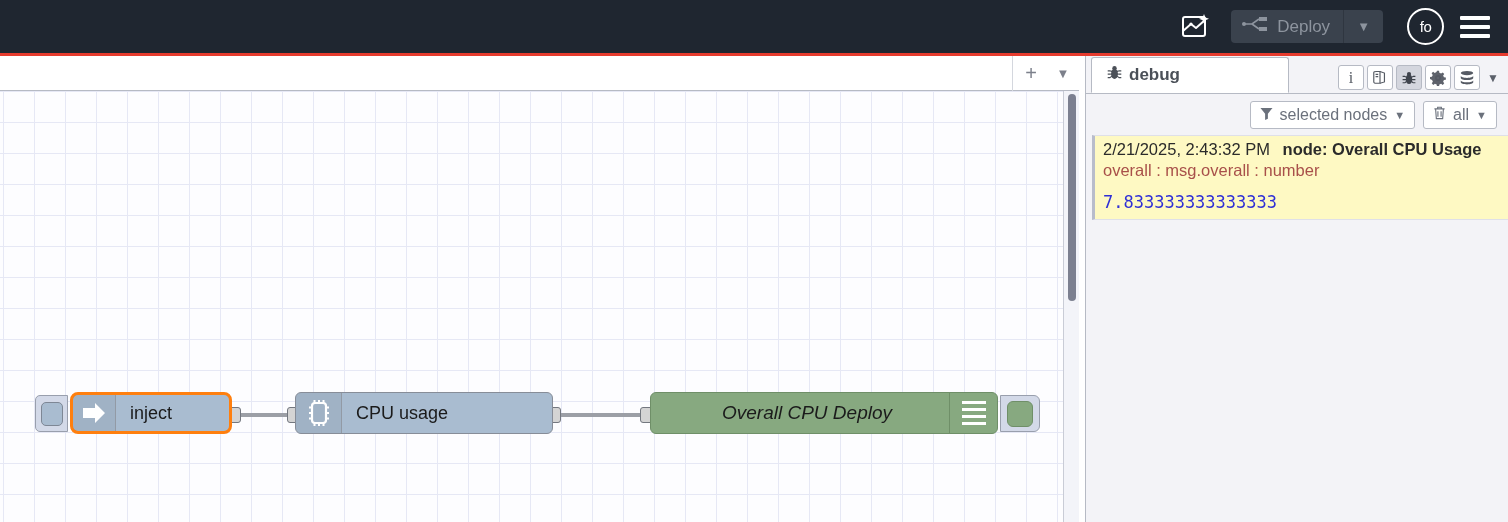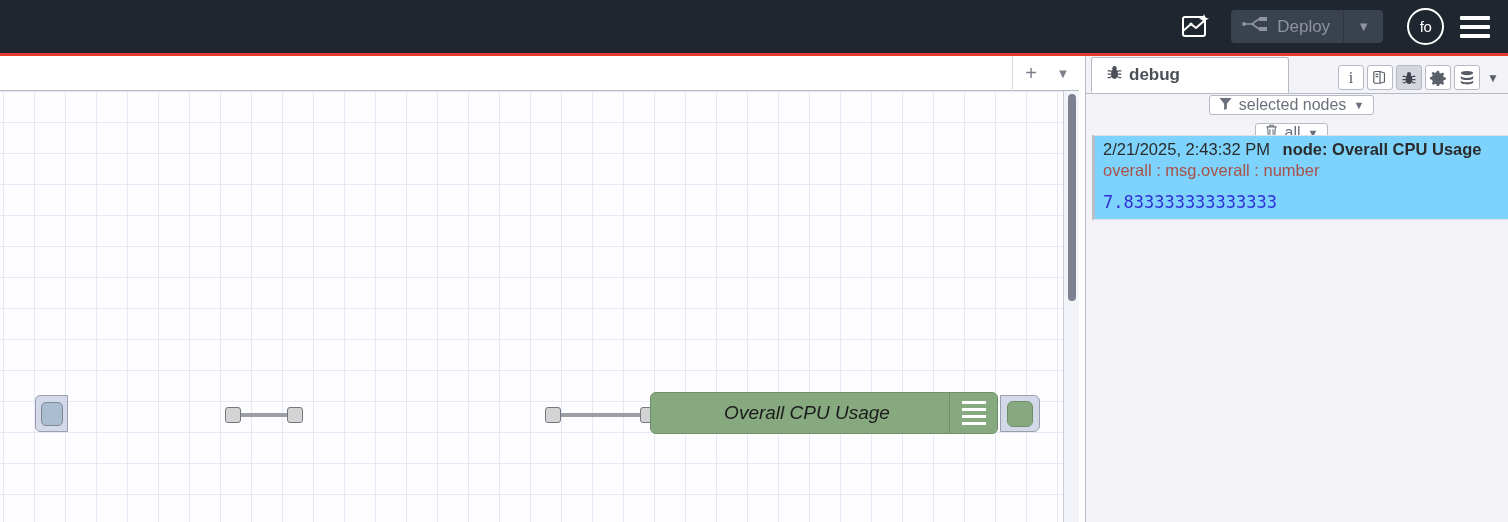--- a/index.html
+++ b/index.html
@@ -239,43 +239,42 @@
     color: #555a63; cursor: pointer; font-size: 15px;
   }
   .sb-tool.active { background: #d4d6de; }
   .sb-tool.plain {
     border: none; background: transparent; width: 20px;
   }
 
   .sb-filterrow {
     position: absolute; top: 39px; left: 0;
     width: 423px; height: 40px;
-    display: flex; align-items: center; 
+    display: flex; align-items: center; justify-content: flex-end;
     gap: 8px; padding-right: 12px;
     background: #f3f3f7;
-    flex-direction: column;
   }
   .filter-btn {
     height: 28px; background: #fff;
     border: 1px solid #b6bac4; border-radius: 3px;
     display: flex; align-items: center; gap: 7px;
     padding: 0 9px;
     font-size: 16px; color: #6b717c;
     cursor: pointer;
   }
   .filter-btn .caret { font-size: 11px; color: #6b717c; }
 
   .msg-list {
     position: absolute; top: 79px; left: 6px;
     width: 417px; height: 387px;
     background: #f3f3f7;
     overflow: hidden;
   }
   .msg {
-    background: #7dd3fc;
+    background: #fef9c3;
     border: 1px solid #dfe0e8;
     border-left: 3px solid #b8bccb;
     padding: 4px 6px 7px 8px;
   }
   .msg-head {
     font-size: 16.5px; color: #2b2b2b; white-space: nowrap;
   }
   .msg-head .node-ref { font-weight: bold; margin-left: 8px; }
   .msg-topic {
     font-size: 16.5px; color: #a8504a; margin-top: 2px;
@@ -345,24 +344,42 @@
 
       <div class="port" style="left:225px; top:316px;"></div>
       <div class="port" style="left:287px; top:316px;"></div>
       <div class="port" style="left:545px; top:316px;"></div>
       <div class="port" style="left:640px; top:316px;"></div>
 
       <div class="inject-button" style="top:304px;">
         <div class="inject-button-inner"></div>
       </div>
 
-
+      <div class="node node-inject" style="top:301px;">
+        <div class="node-icon-pane">
+          <svg width="28" height="26" viewBox="0 0 28 26" fill="#ffffff">
+            <path d="M3 8 h12 V3 l10 10 l-10 10 v-5 H3 z"></path>
+          </svg>
+        </div>
+        <div class="node-label">inject</div>
+      </div>
+
+      <div class="node node-cpu" style="top:301px;">
+        <div class="node-icon-pane">
+          <svg width="28" height="30" viewBox="0 0 28 30" fill="none" stroke="#ffffff" stroke-width="2.2">
+            <rect x="7" y="5" width="14" height="20" rx="3"></rect>
+            <path d="M9.5 5 v-3 M14 5 v-3 M18.5 5 v-3 M9.5 25 v3 M14 25 v3 M18.5 25 v3
+                     M7 9.5 h-3 M7 15 h-3 M7 20.5 h-3 M21 9.5 h3 M21 15 h3 M21 20.5 h3" stroke-width="2"></path>
+          </svg>
+        </div>
+        <div class="node-label">CPU usage</div>
+      </div>
 
       <div class="node node-debug" style="top:301px;">
-        <div class="node-label">Overall CPU Usage</div>
+        <div class="node-label">Overall CPU Deploy</div>
         <div class="debug-icon-pane">
           <i></i>
           <i></i>
           <i></i>
           <i></i>
         </div>
       </div>
 
       <div class="debug-toggle" style="top:304px;">
         <div class="debug-toggle-inner"></div>

